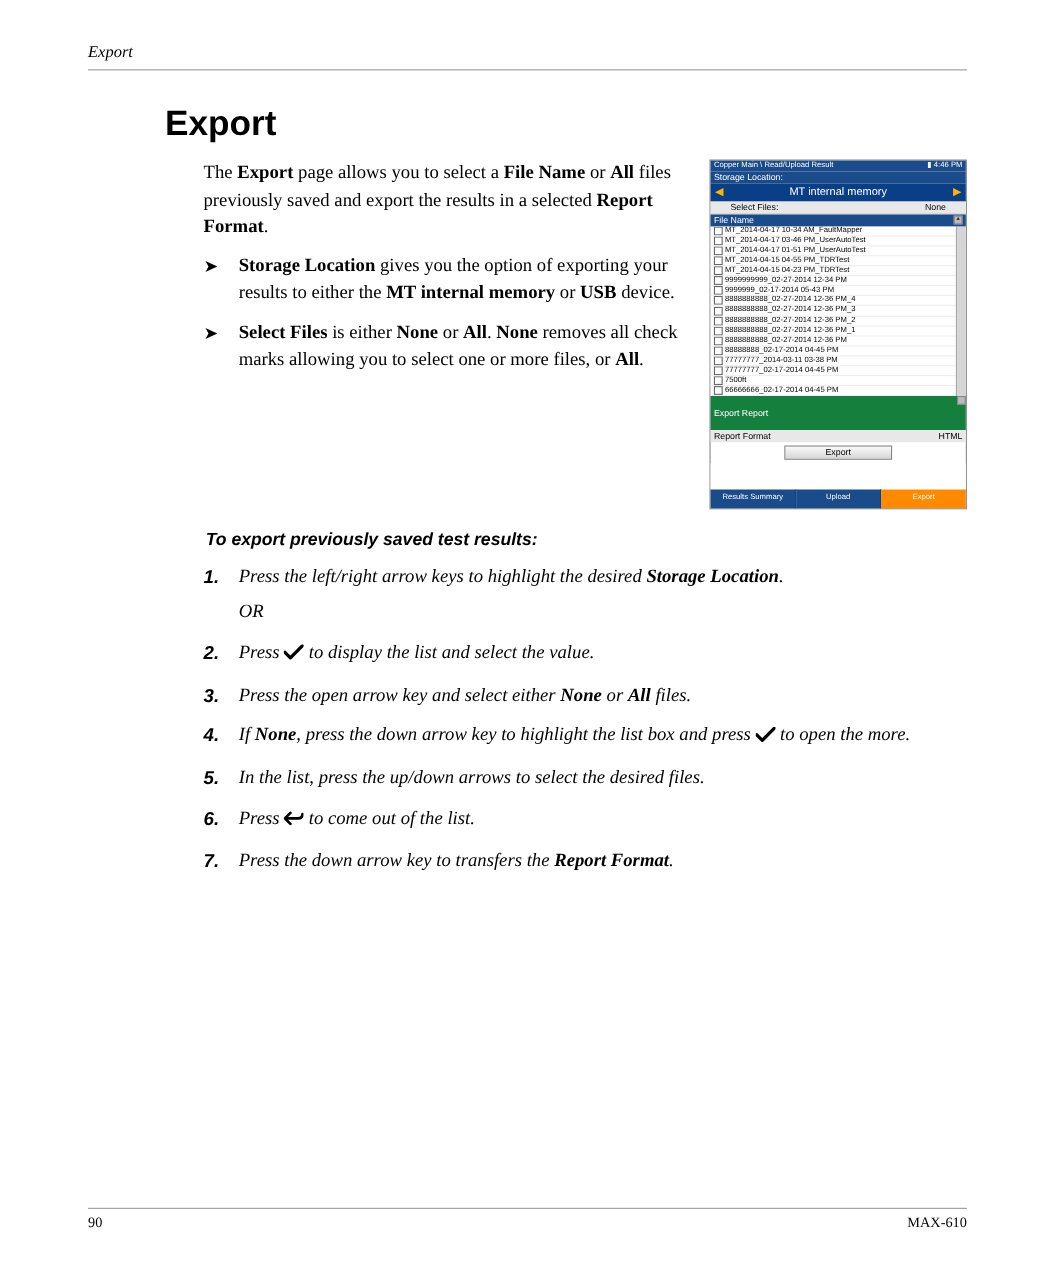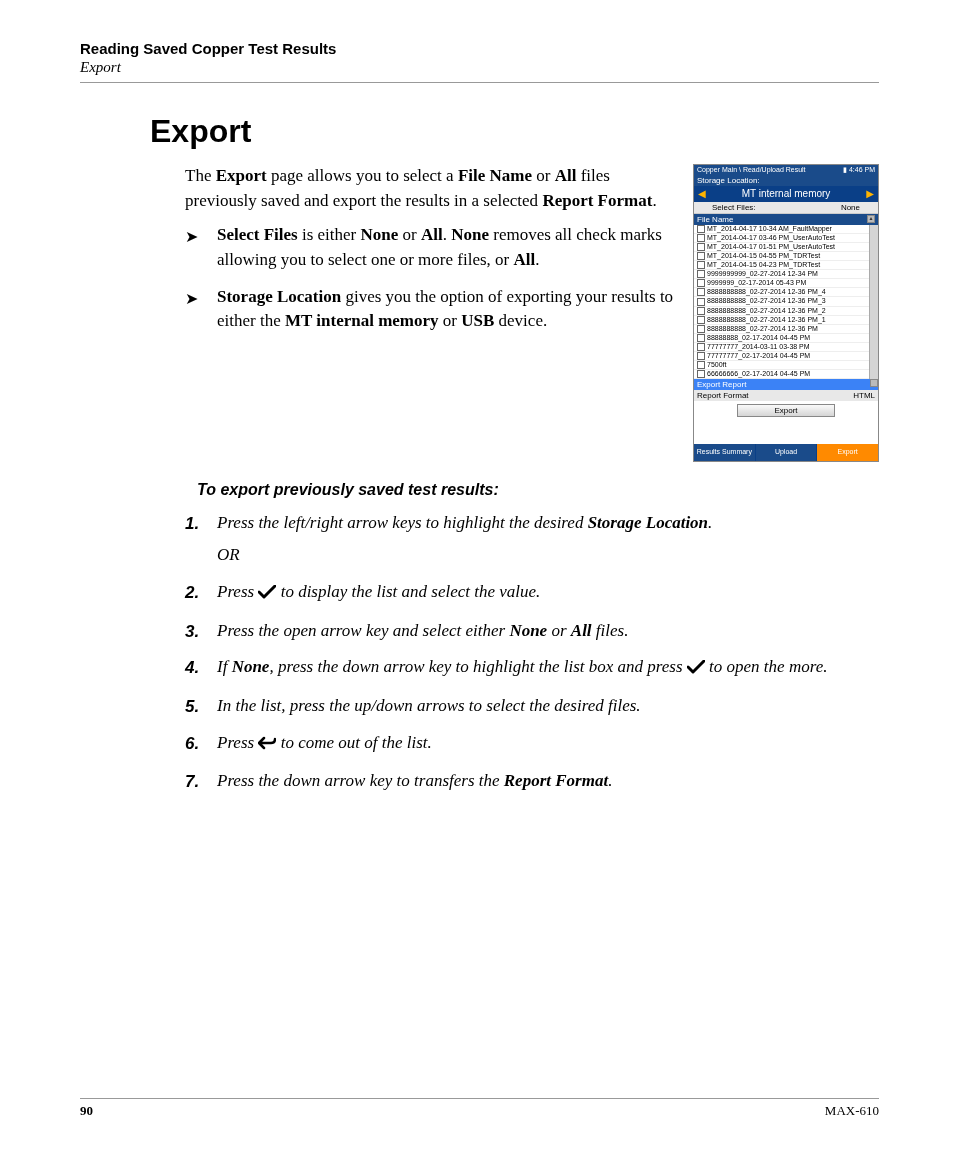--- a/index.html
+++ b/index.html
@@ -68,21 +68,21 @@
     left: 0;
     top: 2px;
     font-size: 16px;
     color: #000;
   }
   .subhead {
     font-family: Verdana, Arial, sans-serif;
     font-weight: bold;
     font-style: italic;
     font-size: 16px;
-    margin: 16px 0 10px 12px;
+    margin: 16px 0 10px 2px;
   }
   .steps { margin:0; padding:0; counter-reset: step; font-style: italic; }
   .steps > li {
     list-style: none;
     position: relative;
     padding-left: 32px;
     margin-bottom: 12px;
   }
   .steps > li::before {
     counter-increment: step;
@@ -101,25 +101,25 @@
     position: absolute;
     left: 80px;
     right: 75px;
     bottom: 40px;
     border-top: 1.5px solid #999;
     padding-top: 4px;
     display: flex;
     justify-content: space-between;
     font-size: 13px;
   }
-  .footer .pn { font-weight: bold; }
+  .footer .pn { font-weight: normal; }
 
   
   .device {
-    width: 186px;
+    width: 234px;
     border: 1px solid #888;
     font-family: Arial, sans-serif;
     font-size: 8px;
     line-height: 1.15;
     flex-shrink: 0;
     box-sizing: border-box;
     background:#fff;
   }
   .dev-titlebar {
     background:#1a4b8a;
@@ -148,21 +148,21 @@
   }
   .dev-col-hdr{background:#1a4b8a;color:#fff;padding:1px 3px;font-size:8px;display:flex;justify-content:space-between;}
   .dev-list{background:#fff;}
   .dev-list .fi{
     display:flex; align-items:center; gap:2px;
     padding:0 3px; border-bottom:1px solid #eee; font-size:7px; white-space:nowrap; overflow:hidden;
   }
   .dev-list .chk{
     width:6px;height:6px;border:1px solid #666;flex-shrink:0;background:#fff;
   }
-  .dev-exporthdr{background:#3b82f6;color:#fff;padding:1px 3px;font-size:8px;}
+  .dev-exporthdr{background:#15803d;color:#fff;padding:11px 3px;font-size:8px;}
   .dev-rf{display:flex;justify-content:space-between;padding:1px 3px;font-size:8px;background:#e8e8e8;}
   .dev-exportbtn{
     display:block;margin:3px auto;border:1px solid #888;
     background:linear-gradient(#fafafa,#d5d5d5);
     padding:1px 18px;font-size:8px;width:60px;text-align:center;
   }
   .dev-pad{height:24px;background:#fff;}
   .dev-tabs{display:flex;}
   .dev-tabs .tab{
     flex:1;text-align:center;font-size:7px;color:#fff;padding:4px 0;
@@ -174,39 +174,38 @@
   .dev-listwrap{display:flex;}
   .dev-listwrap .dev-list{flex:1;}
   .scrollbtn{height:8px;background:#bbb;border:1px solid #888;box-sizing:border-box;display:flex;align-items:center;justify-content:center;font-size:6px;color:#333;}
 
   .inline-icon{display:inline-block;vertical-align:-2px;}
 </style>
 </head>
 <body>
 
 <div class="page">
-  <div class="running-head">Reading Saved Copper Test Results</div>
   <div class="running-sub">Export</div>
   <hr class="hr">
 
   <div class="section-title">Export</div>
 
   <div class="body-area">
     <div class="intro-row">
       <div class="intro-text">
         <p>
           <span>The </span><b>Export</b><span> page allows you to select a </span><b>File Name</b><span> or </span><b>All</b><span> files previously saved and export the results in a selected </span><b>Report Format</b><span>.</span>
         </p>
 
         <ul class="bullets">
           <li>
-            <b>Select Files</b><span> is either </span><b>None</b><span> or </span><b>All</b><span>. </span><b>None</b><span> removes all check marks allowing you to select one or more files, or </span><b>All</b><span>.</span>
+            <b>Storage Location</b><span> gives you the option of exporting your results to either the </span><b>MT internal memory</b><span> or </span><b>USB</b><span> device.</span>
           </li>
           <li>
-            <b>Storage Location</b><span> gives you the option of exporting your results to either the </span><b>MT internal memory</b><span> or </span><b>USB</b><span> device.</span>
+            <b>Select Files</b><span> is either </span><b>None</b><span> or </span><b>All</b><span>. </span><b>None</b><span> removes all check marks allowing you to select one or more files, or </span><b>All</b><span>.</span>
           </li>
         </ul>
       </div>
 
       <div class="device">
         <div class="dev-titlebar">
           <span>Copper Main \ Read/Upload Result</span>
           <span class="batt">4:46 PM</span>
         </div>
         <div class="dev-section-hdr">Storage Location:</div>

